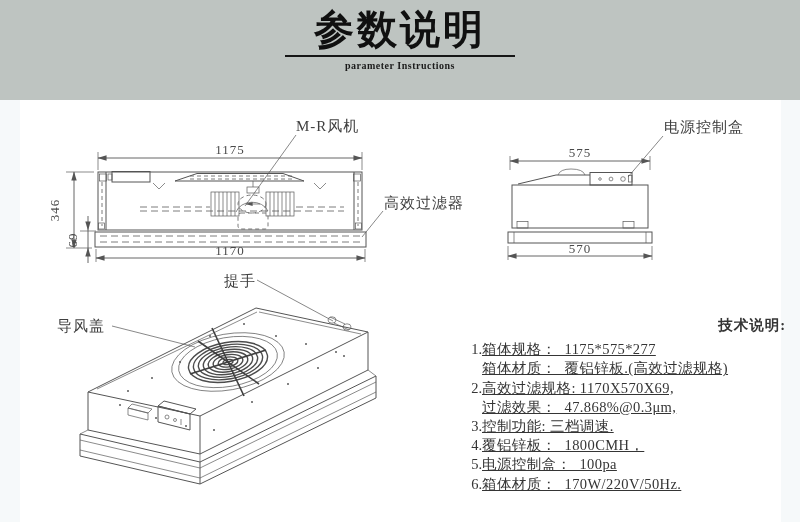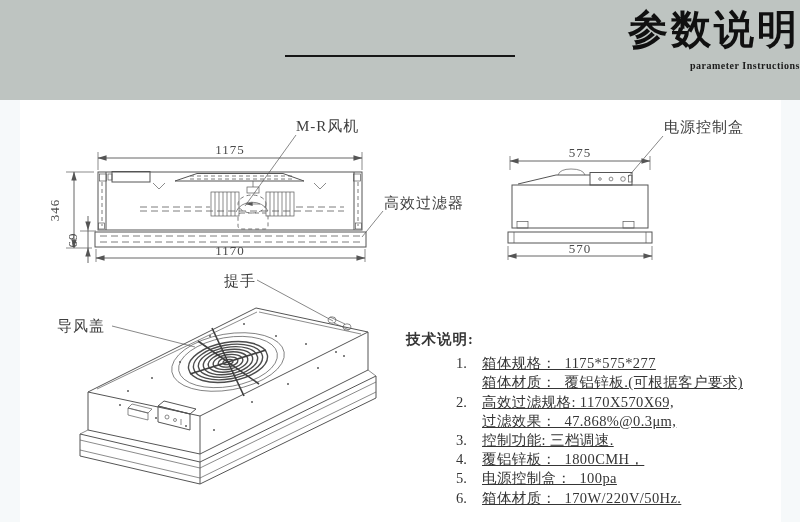--- a/index.html
+++ b/index.html
@@ -6,21 +6,21 @@
   .page{
     position:relative;
     width:800px;height:522px;
     background:#f6f9fa;
     overflow:hidden;
     font-family:"Liberation Serif", serif;
   }
   
   .hdr{
     position:absolute;left:0;top:0;width:800px;height:100px;
-    background:#bec4c1;text-align:right;
+    background:#bec4c1;text-align:center;
   }
   .hdr-title{
     margin-top:6px;
     font-size:40px;font-weight:bold;color:#101010;
     letter-spacing:3px;line-height:1.2;
   }
   .hdr-rule{
     width:230px;height:2px;background:#161616;margin:1px auto 3px auto;
   }
   .hdr-sub{
@@ -38,22 +38,22 @@
   .ln{stroke:#555;fill:none;stroke-width:1;}
   .lnt{stroke:#5a5a5a;fill:none;stroke-width:.7;}
   .dsh{stroke:#5a5a5a;fill:none;stroke-width:.8;stroke-dasharray:7 4;}
   .dsh2{stroke:#5a5a5a;fill:none;stroke-width:.8;stroke-dasharray:4 3;}
   .dim{stroke:#555;fill:none;stroke-width:.9;}
   .dimtxt{font-family:"Liberation Serif",serif;font-size:13px;fill:#4a4a4a;letter-spacing:1px;}
   .callout{font-family:"Liberation Serif",serif;font-size:15px;fill:#3f3f3f;letter-spacing:1px;}
   .leader{stroke:#6a6a6a;fill:none;stroke-width:.8;}
   
   .specs{
-    position:absolute;left:406px;top:330px;width:380px;
-    color:#353535;font-size:14.5px;line-height:19.2px;
+    position:absolute;left:406px;top:316px;width:380px;
+    color:#353535;font-size:14.5px;line-height:19.2px;text-align:right;
   }
   .specs-heading{font-weight:bold;letter-spacing:1px;margin-bottom:5px;}
   .spec-row{display:flex;padding-left:50px;}
   .spec-num{width:26px;flex:none;}
   .spec-text{white-space:pre;letter-spacing:.4px;text-decoration:underline;}
 </style>
 </head>
 <body>
 
 <div class="page">
@@ -261,21 +261,21 @@
   </svg>
 
   <section class="specs">
     <div class="specs-heading">技术说明:</div>
     <div class="spec-row">
         <span class="spec-num">1.</span>
         <span class="spec-text">箱体规格：  1175*575*277</span>
       </div>
     <div class="spec-row">
         <span class="spec-num"></span>
-        <span class="spec-text">箱体材质：  覆铝锌板.(可根据客户要求)</span>
+        <span class="spec-text">箱体材质：  覆铝锌板.(高效过滤规格)</span>
       </div>
     <div class="spec-row">
         <span class="spec-num">2.</span>
         <span class="spec-text">高效过滤规格: 1170X570X69,</span>
       </div>
     <div class="spec-row">
         <span class="spec-num"></span>
         <span class="spec-text">过滤效果：  47.868%@0.3μm,</span>
       </div>
     <div class="spec-row">

